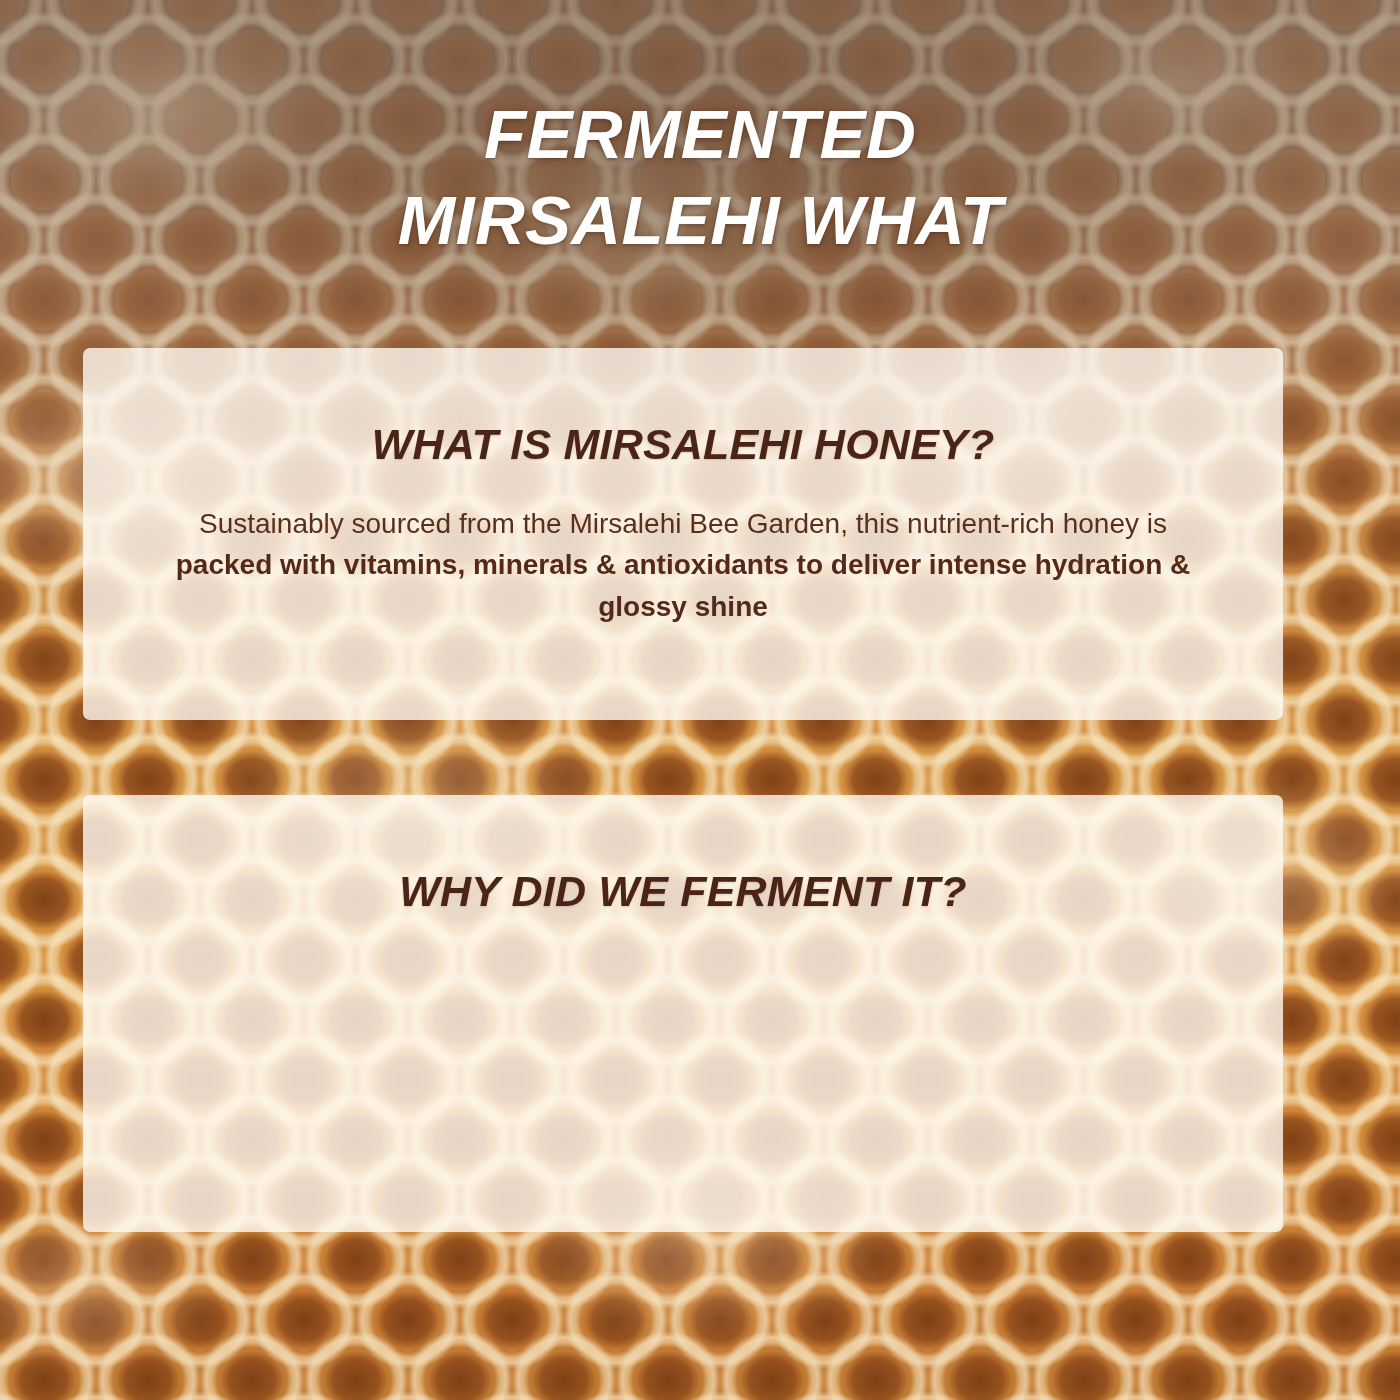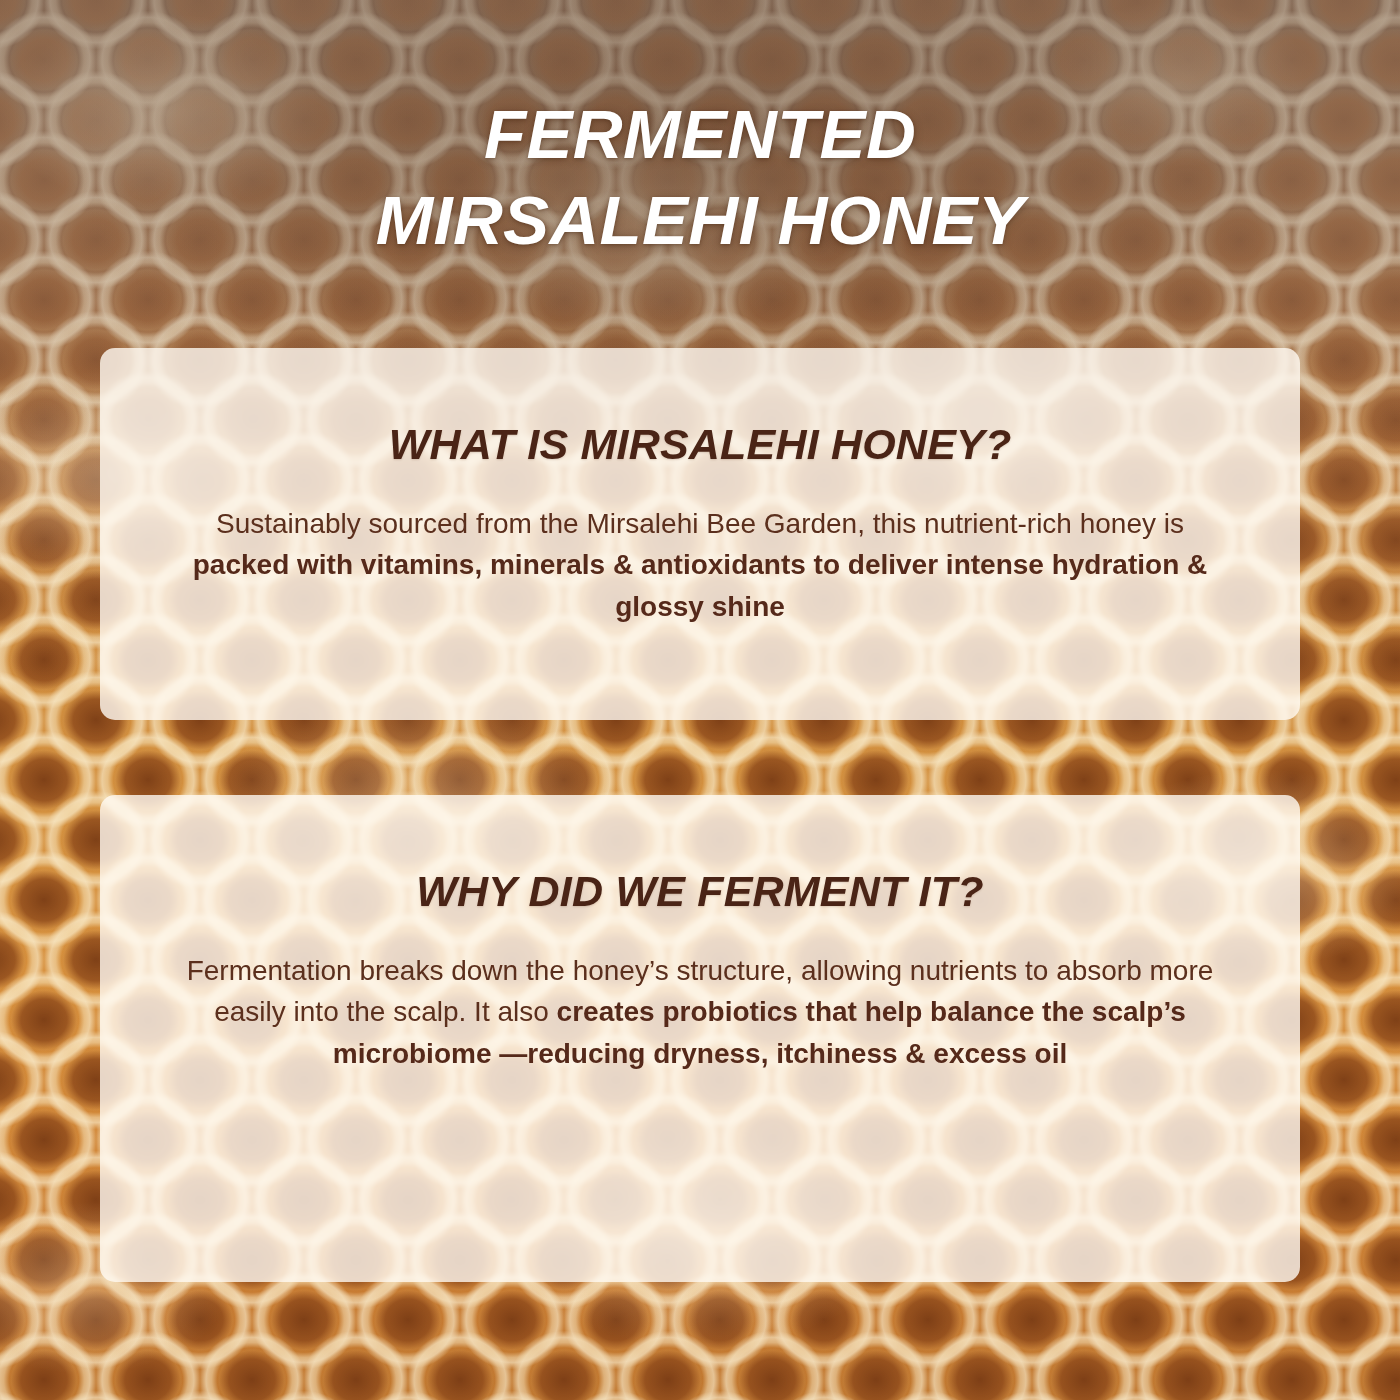--- a/index.html
+++ b/index.html
@@ -118,31 +118,31 @@
     font-weight: 700;
     font-style: italic;
     letter-spacing: 0.3px;
     text-shadow: 0 2px 10px rgba(70,38,18,0.45), 0 1px 3px rgba(70,38,18,0.35);
     white-space: pre-line;
   }
 
   
   .card {
     position: absolute;
-    left: 100px;
+    left: 83px;
     width: 1200px;
-    border-radius: 15px;
+    border-radius: 7px;
     background: rgba(255, 250, 242, 0.80);
     backdrop-filter: blur(1px);
     overflow: hidden;
     padding-left: 36px;
   }
 
   #card-1 { top: 348px;  height: 372px; }
-  #card-2 { top: 795px;  height: 487px; }
+  #card-2 { top: 795px;  height: 437px; }
 
   .card-inner {
     position: absolute;
     inset: 0;
     display: flex;
     flex-direction: column;
     align-items: center;
     justify-content: flex-start;
   }
 
@@ -179,29 +179,28 @@
 <div id="stage">
 
   <div class="bg-base"></div>
   <div class="bg-hex"></div>
   <div class="bg-wax"></div>
   <div class="bg-blotch"></div>
   <div class="bg-haze"></div>
   <div class="bg-vignette"></div>
 
   <div class="title">FERMENTED
-MIRSALEHI HONEY</div>
+MIRSALEHI WHAT</div>
 
   <div class="card" id="card-1">
     <div class="card-inner">
       <div class="card-heading">WHAT IS MIRSALEHI HONEY?</div>
       <div class="card-body"><span>Sustainably sourced from the Mirsalehi Bee Garden, this nutrient-rich honey is </span><b>packed with vitamins, minerals &amp; antioxidants to deliver intense hydration &amp; glossy shine</b></div>
     </div>
   </div>
 
   <div class="card" id="card-2">
     <div class="card-inner">
       <div class="card-heading">WHY DID WE FERMENT IT?</div>
-      <div class="card-body"><span>Fermentation breaks down the honey’s structure, allowing nutrients to absorb more easily into the scalp. It also </span><b>creates probiotics that help balance the scalp’s microbiome —reducing dryness, itchiness &amp; excess oil</b></div>
     </div>
   </div>
 
 </div>
 
 </body></html>

